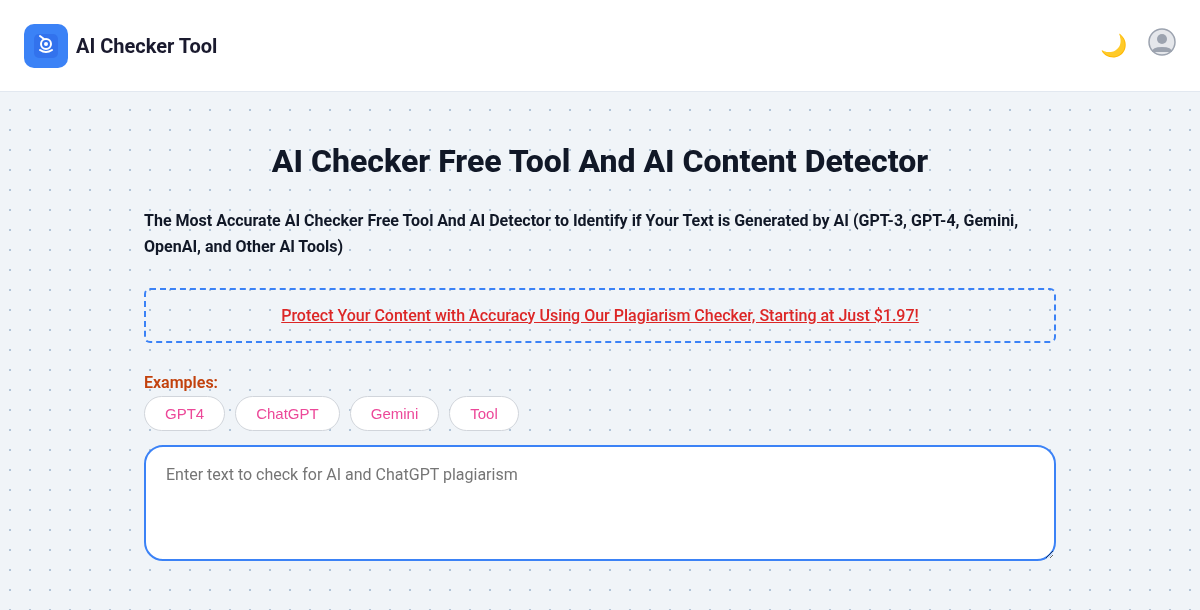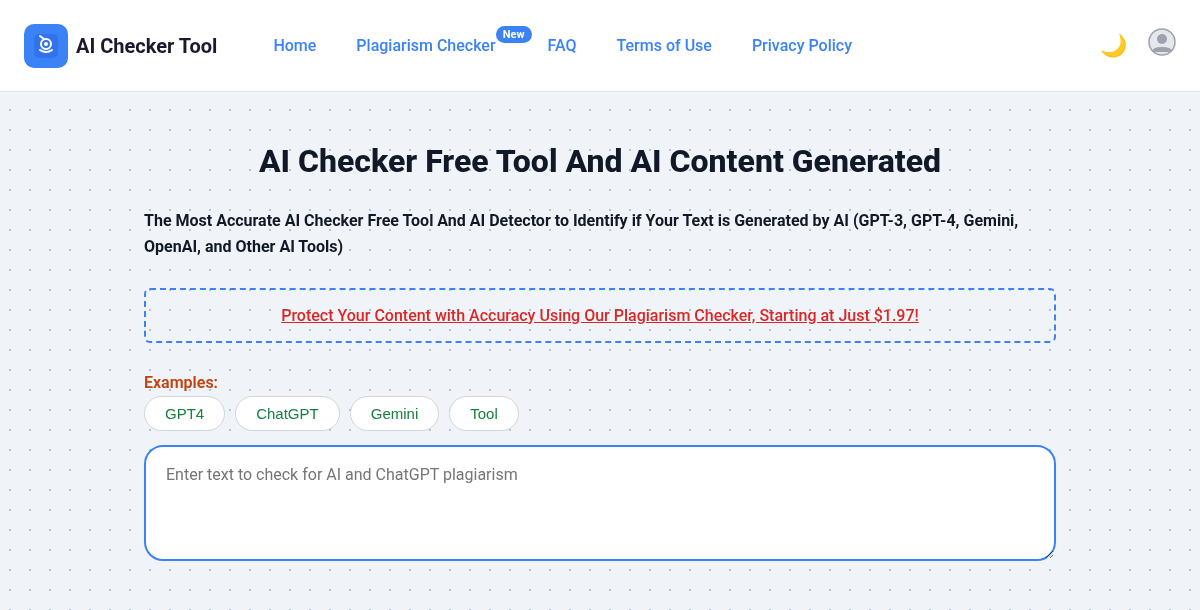--- a/index.html
+++ b/index.html
@@ -177,21 +177,21 @@
       flex-wrap: wrap;
     }
 
     .example-pill {
       padding: 8px 20px;
       border-radius: 20px;
       border: 1px solid #d1d5db;
       background: #ffffff;
       font-size: 15px;
       font-weight: 500;
-      color: #15803d;
+      color: #ec4899;
       cursor: pointer;
       transition: background 0.2s, border-color 0.2s;
     }
 
     .text-input-area {
       width: 100%;
       min-height: 100px;
       border: 2px solid #3b82f6;
       border-radius: 19px;
       padding: 18px 20px;
@@ -213,57 +213,39 @@
         <rect x="2" y="2" width="24" height="24" rx="5" fill="#1d4ed8" opacity="0.3"></rect>
         <circle cx="14" cy="12" r="5" stroke="white" stroke-width="2" fill="none"></circle>
         <circle cx="14" cy="12" r="2" fill="white"></circle>
         <line x1="12" y1="7" x2="8" y2="4" stroke="white" stroke-width="2" stroke-linecap="round"></line>
         <path d="M8 18 Q14 22 20 18" stroke="white" stroke-width="2" fill="none" stroke-linecap="round"></path>
       </svg>
     </div>
     <span class="brand-name">AI Checker Tool</span>
   </a>
 
-  <div class="nav-links">
-    <a class="nav-link" href="#">
-      <span>Home</span>
-    </a>
-    <a class="nav-link" href="#" style="padding-right: 28px;">
-      <span>Plagiarism Checker</span>
-      <span class="new-badge">New</span>
-    </a>
-    <a class="nav-link" href="#">
-      <span>FAQ</span>
-    </a>
-    <a class="nav-link" href="#">
-      <span>Terms of Use</span>
-    </a>
-    <a class="nav-link" href="#">
-      <span>Privacy Policy</span>
-    </a>
-  </div>
 
   <div class="nav-right">
     <button class="dark-mode-btn" title="Toggle dark mode">
       <span>🌙</span>
     </button>
     <button class="user-avatar-btn" title="User account">
       <span>
         <svg width="28" height="28" viewBox="0 0 28 28" fill="none">
           <circle cx="14" cy="14" r="13" fill="#e5e7eb" stroke="#9ca3af" stroke-width="1.5"></circle>
           <circle cx="14" cy="11" r="5" fill="#9ca3af"></circle>
           <path d="M4 24 Q4 19 14 19 Q24 19 24 24" fill="#9ca3af"></path>
         </svg>
       </span>
     </button>
   </div>
 </nav>
 
 <main class="main-content">
-  <h1 class="page-title">AI Checker Free Tool And AI Content Generated</h1>
+  <h1 class="page-title">AI Checker Free Tool And AI Content Detector</h1>
 
   <p class="subtitle">The Most Accurate AI Checker Free Tool And AI Detector to Identify if Your Text is Generated by AI (GPT-3, GPT-4, Gemini, OpenAI, and Other AI Tools)</p>
 
   <div class="promo-banner">
     <a class="promo-link" href="#">Protect Your Content with Accuracy Using Our Plagiarism Checker, Starting at Just $1.97!</a>
   </div>
 
   <div class="examples-section">
     <div class="examples-label">Examples:</div>
     <div class="examples-pills">

